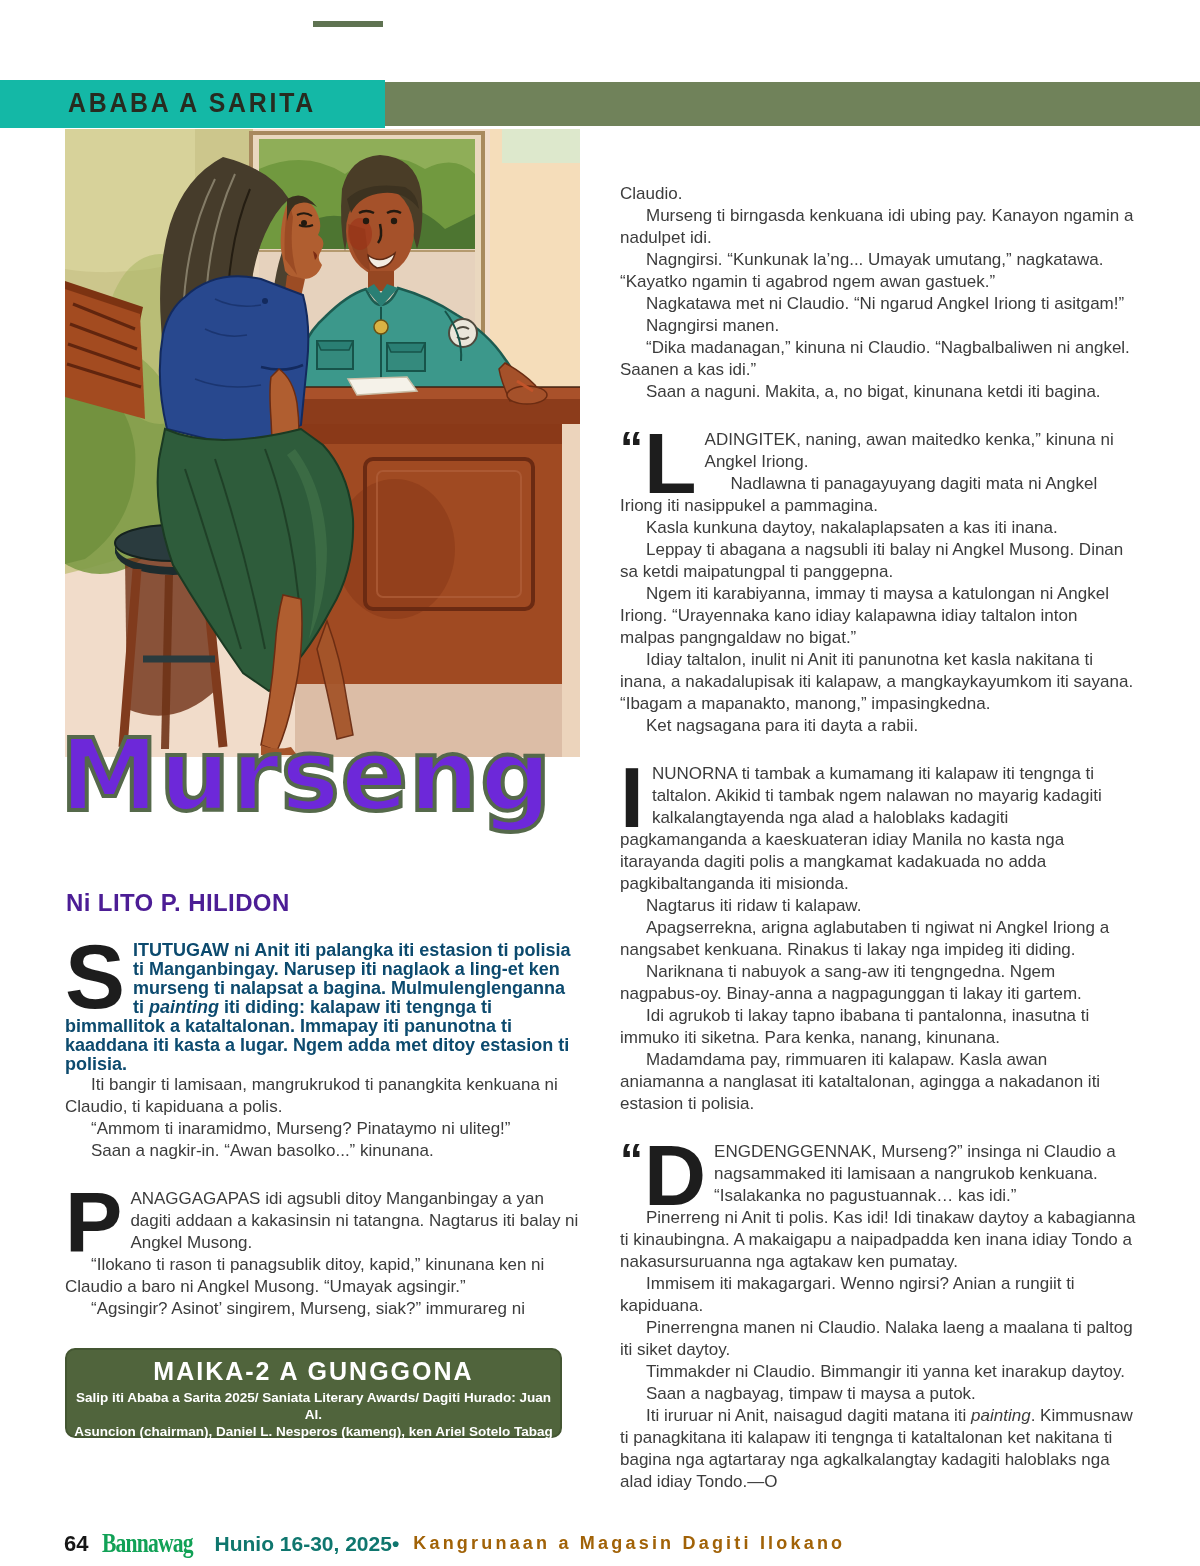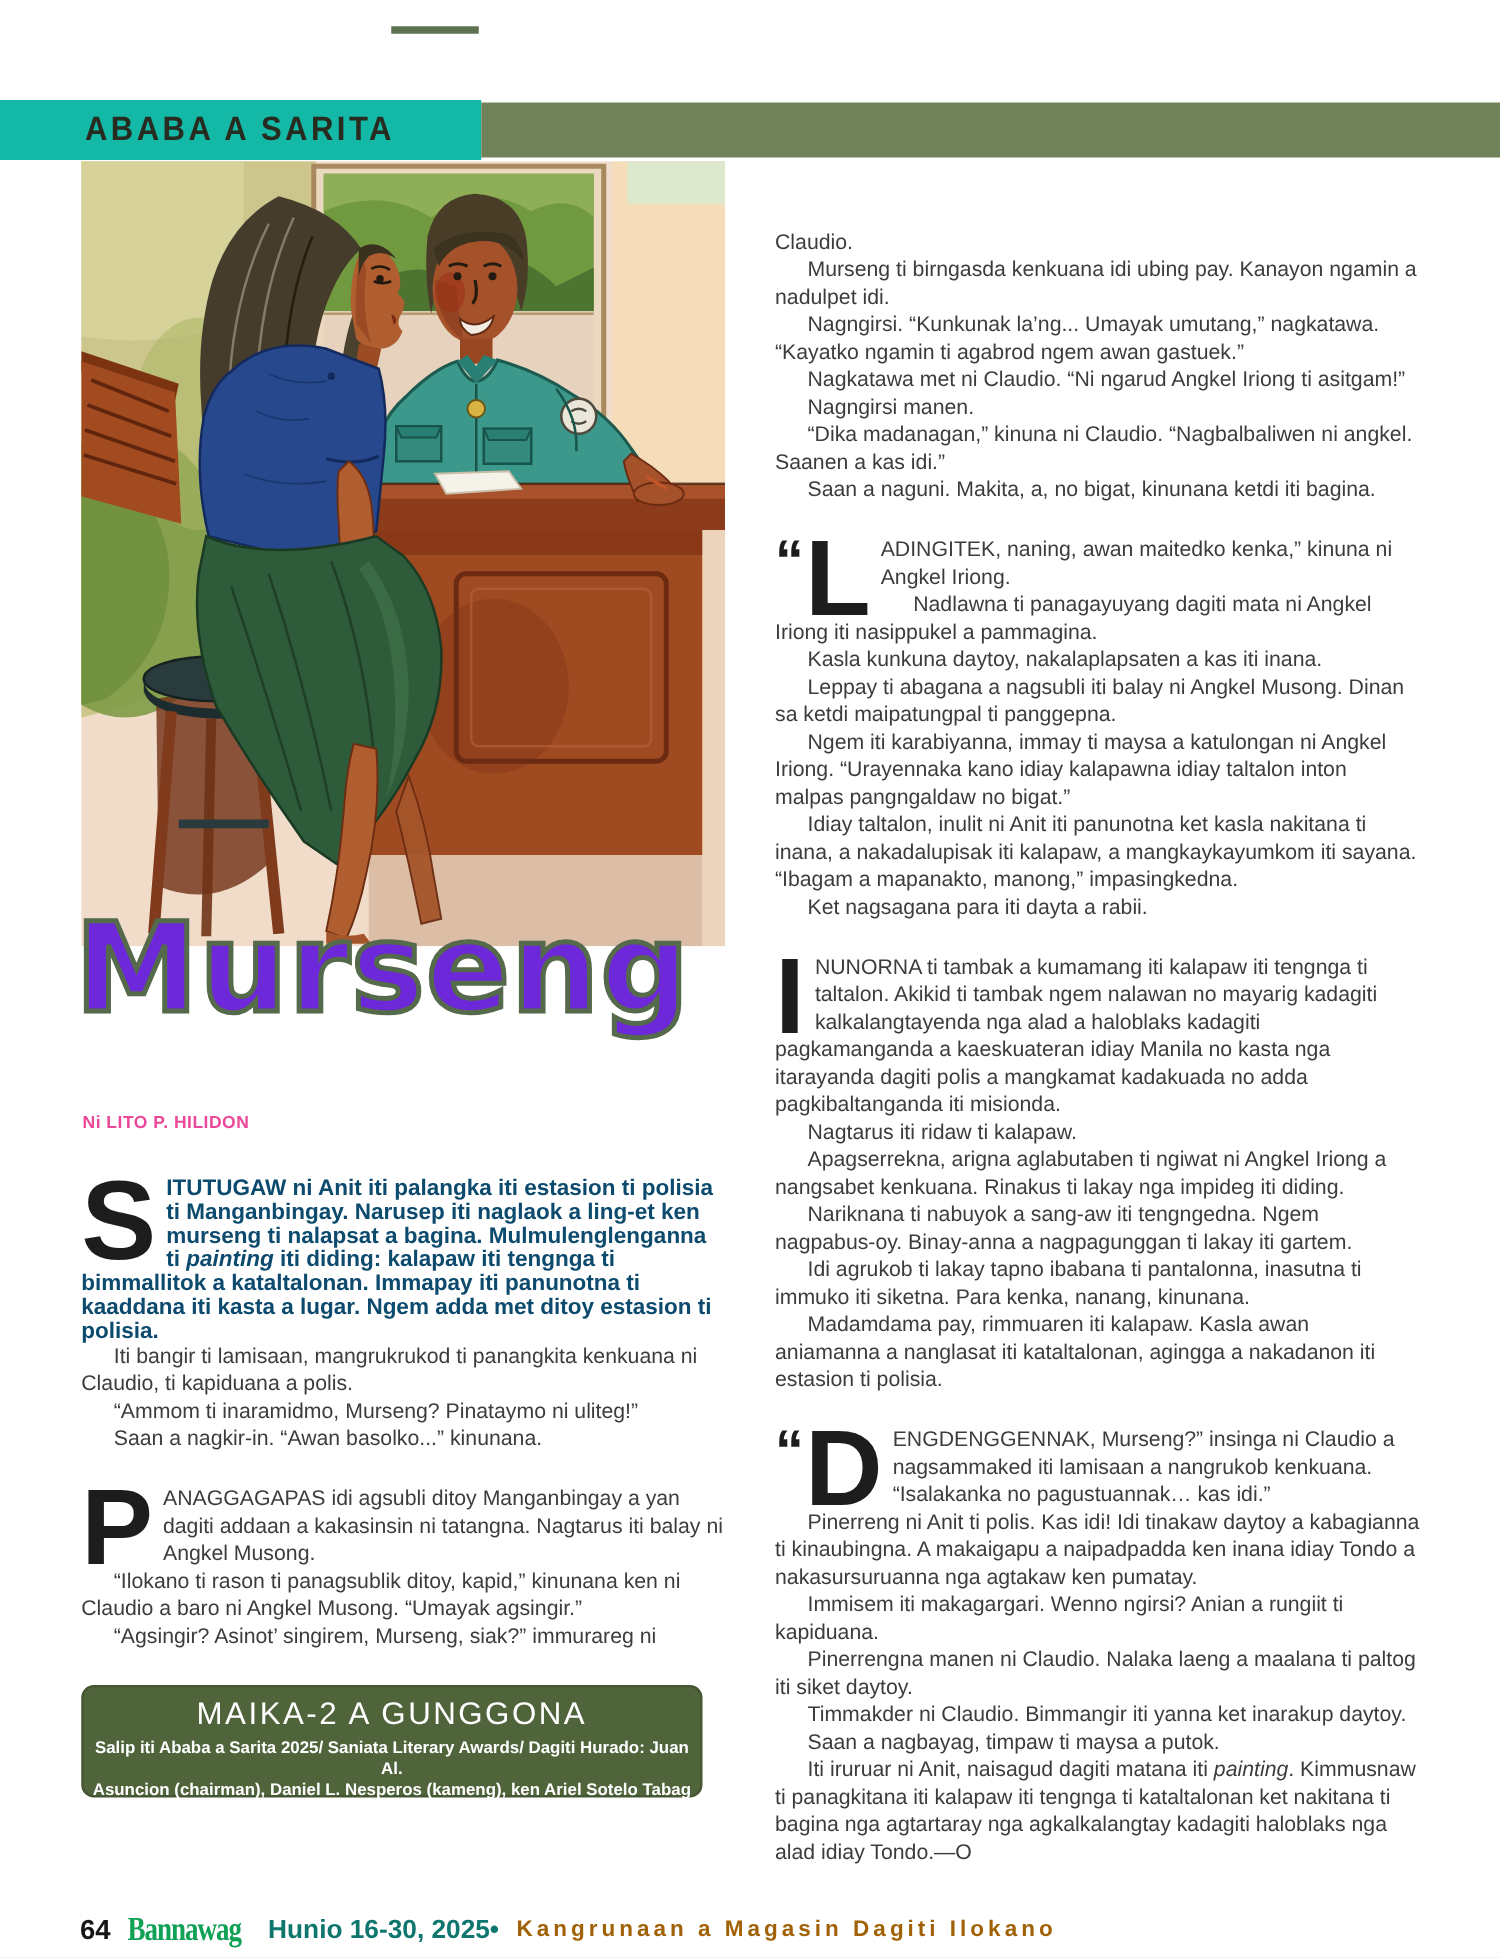--- a/index.html
+++ b/index.html
@@ -11,37 +11,37 @@
           color:#272b20;transform:scaleX(.92);transform-origin:left top;white-space:nowrap;}
   .kicker-dash{position:absolute;left:313px;top:21px;width:70px;height:6px;background:#5f7352;}
   .band-dark{position:absolute;left:385px;top:82px;width:815px;height:44px;background:#70825a;}
   
   .illustration{position:absolute;left:65px;top:129px;width:515px;height:628px;}
   .illustration svg{display:block;width:100%;height:100%;}
   
   .title{position:absolute;left:60px;top:720px;width:525px;font-family:"DejaVu Sans",sans-serif;
          font-weight:bold;font-size:99px;line-height:112px;color:#6d28d9;letter-spacing:1px;
          -webkit-text-stroke:4px #55694b;white-space:nowrap;}
-  .byline{position:absolute;left:66px;top:889px;font-size:14px;font-weight:bold;letter-spacing:.4px;color:#ec4899;}
+  .byline{position:absolute;left:66px;top:889px;font-size:24px;font-weight:bold;letter-spacing:.4px;color:#4c1d95;}
   
   .leftcol{position:absolute;left:65px;top:941px;width:516px;font-size:17px;line-height:22px;}
   .rightcol{position:absolute;left:620px;top:141px;width:516px;font-size:17px;line-height:22px;margin-top:42px;}
   p{margin:0;text-indent:26px;}
   p.cont{text-indent:0;}
   .section{margin-top:26px;}
   .lead{font-size:18px;line-height:19px;font-weight:bold;color:#0c4a6e;}
   .it{font-style:italic;}
   .dc-wrap{float:left;display:flex;align-items:flex-start;margin:2px 8px 0 0;}
   .dc{display:block;font-weight:bold;font-size:86px;line-height:64px;color:#1d1d1d;}
   .lead-sec .dc{font-size:90px;line-height:68px;}
   .dc-quote{display:block;font-weight:bold;font-size:46px;line-height:34px;color:#1d1d1d;margin-right:1px;}
   
   .award{position:absolute;left:65px;top:1348px;width:497px;height:90px;background:#50643c;
          border:2px solid #445632;border-radius:10px;box-sizing:border-box;color:#ffffff;text-align:center;}
-  .award-title{margin-top:7px;font-size:25px;letter-spacing:2px;font-weight:normal;}
+  .award-title{margin-top:7px;font-size:25px;letter-spacing:2px;font-weight:bold;}
   .award-line{font-size:13.5px;line-height:17px;font-weight:bold;}
   .award-line.first{margin-top:3px;}
   
   .footer{position:absolute;left:64px;top:1528px;display:flex;align-items:center;white-space:nowrap;}
   .f-num{font-size:22px;font-weight:bold;color:#161616;margin-right:14px;}
   .f-mag{display:inline-block;width:112px;font-family:"Liberation Serif",serif;font-weight:bold;
          font-size:27px;color:#11a156;transform:scaleX(.8);transform-origin:left bottom;letter-spacing:-1px;}
   .f-issue{font-size:21px;font-weight:bold;color:#0f766e;margin-right:14px;}
   .f-tag{font-size:18px;font-weight:bold;color:#a16207;letter-spacing:3.2px;}
 </style>

